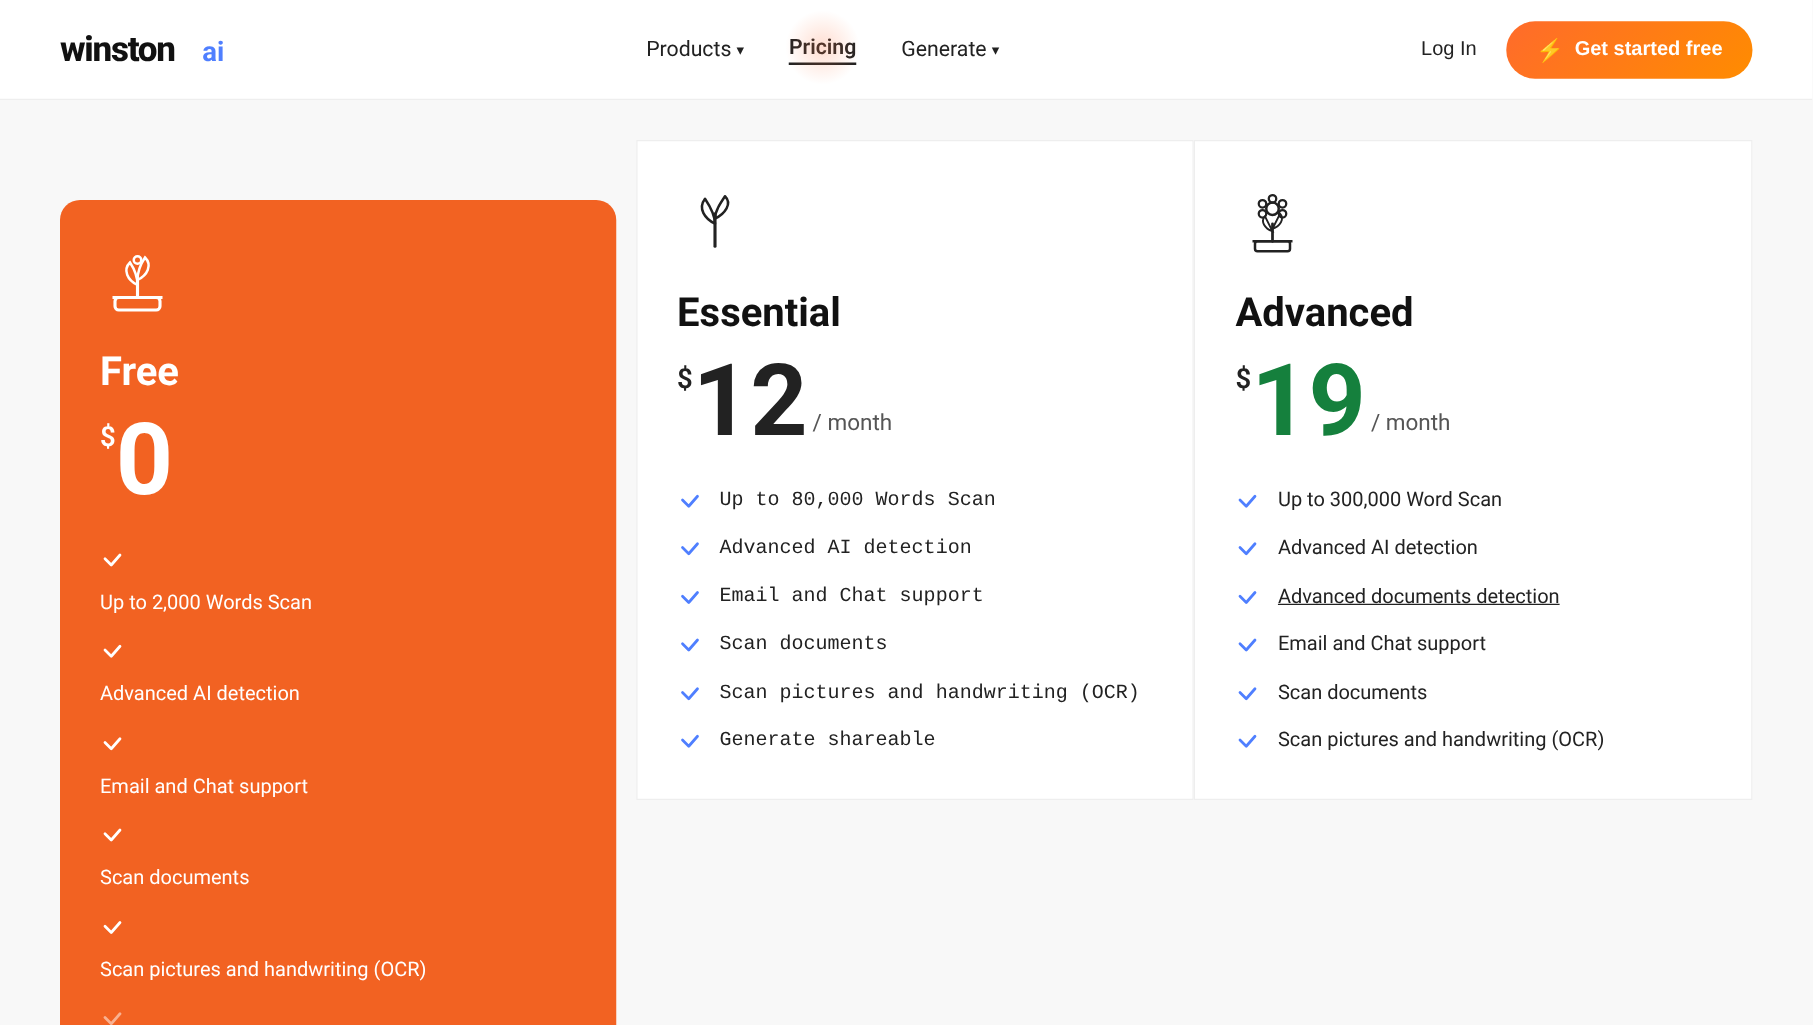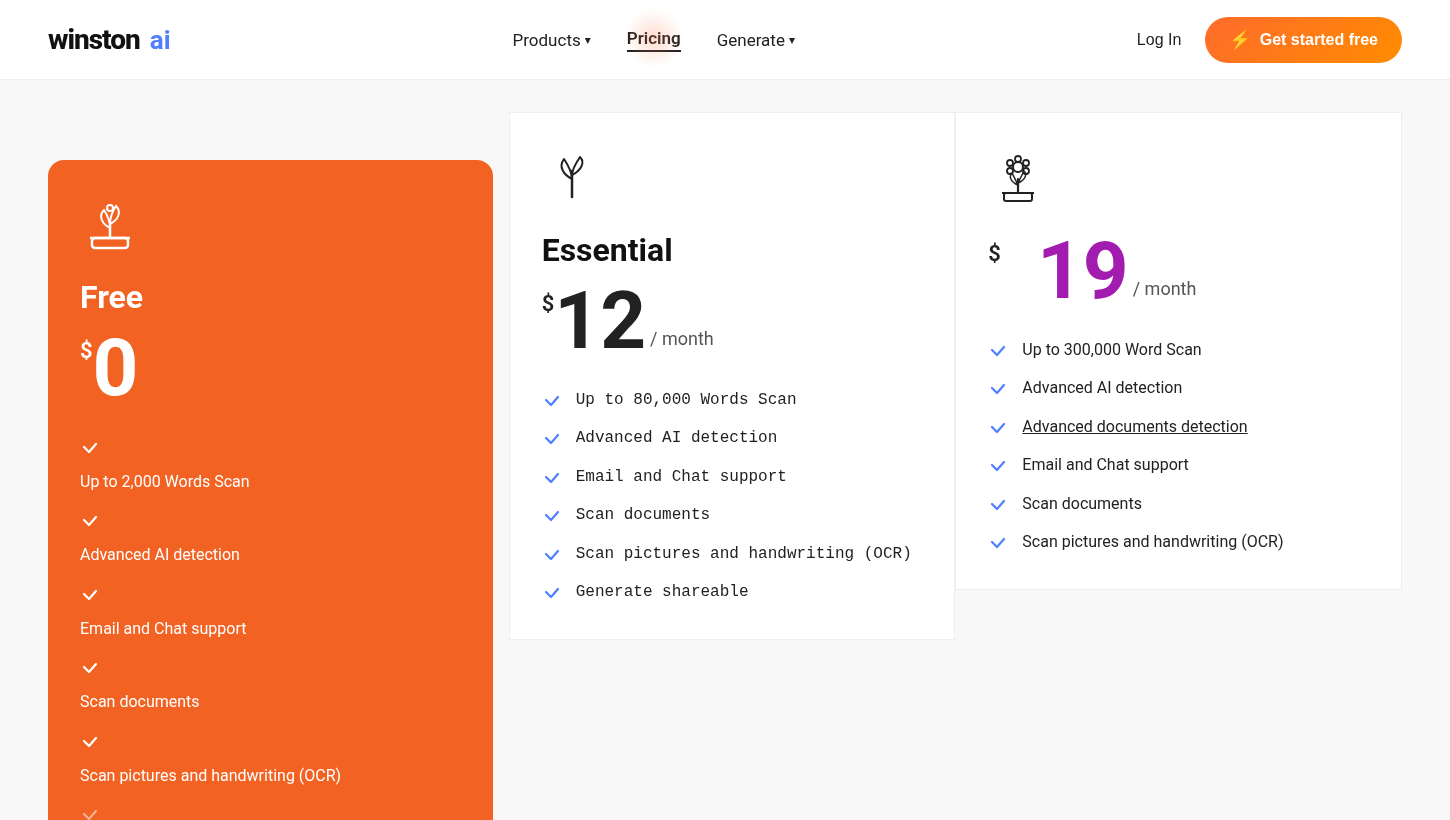--- a/index.html
+++ b/index.html
@@ -5,21 +5,21 @@
     * { box-sizing: border-box; margin: 0; padding: 0; }
     body { font-family: -apple-system, BlinkMacSystemFont, 'Segoe UI', Roboto, sans-serif; background: #f8f8f8; color: #222; }
 
     
     .navbar {
       display: flex; align-items: center; justify-content: space-between;
       padding: 0 48px; height: 80px; background: #fff; border-bottom: 1px solid #eee;
     }
     .logo { display: flex; align-items: baseline; gap: 2px; }
     .logo-winston { font-size: 28px; font-weight: 800; color: #111; letter-spacing: -1px; text-align: center; }
-    .logo-ai { font-size: 26px; font-weight: 700; color: #4F7FFF; margin-left: 8px; }
+    .logo-ai { font-size: 22px; font-weight: 700; color: #4F7FFF; margin-left: 20px; }
     .nav-center { display: flex; align-items: center; gap: 36px; }
     .nav-item { font-size: 17px; color: #222; cursor: pointer; display: flex; align-items: center; gap: 4px; text-decoration: none; }
     .nav-item.active { font-weight: 600; border-bottom: 2px solid #222; padding-bottom: 2px; position: relative; }
     .nav-item.active::after {
       content: ''; position: absolute; bottom: -18px; left: 50%; transform: translateX(-50%);
       width: 60px; height: 60px; background: radial-gradient(circle, rgba(255,120,70,0.25) 0%, transparent 70%);
       border-radius: 50%; pointer-events: none;
     }
     .nav-right { display: flex; align-items: center; gap: 24px; }
     .login-btn { font-size: 16px; color: #222; cursor: pointer; background: none; border: none; }
@@ -244,24 +244,25 @@
         <circle cx="38" cy="14" r="3" stroke="#222" stroke-width="1.8" fill="none"></circle>
         <circle cx="38" cy="22" r="3" stroke="#222" stroke-width="1.8" fill="none"></circle>
         <circle cx="22" cy="14" r="3" stroke="#222" stroke-width="1.8" fill="none"></circle>
         <circle cx="22" cy="22" r="3" stroke="#222" stroke-width="1.8" fill="none"></circle>
 
         <path d="M30 36 C24 34 20 28 24 24 C26 28 28 32 30 36Z" stroke="#222" stroke-width="1.5" fill="none"></path>
         <path d="M30 34 C36 32 40 26 36 22 C34 26 32 30 30 34Z" stroke="#222" stroke-width="1.5" fill="none"></path>
       </svg>
     </div>
 
+    <div class="plan-name">Advanced</div>
 
     <div class="plan-price">
       <span class="price-dollar" style="color:#222;">$</span>
-      <span class="price-number" style="color:#a21caf;margin-left:36px;">19</span>
+      <span class="price-number" style="color:#15803d;">19</span>
       <span class="price-period" style="color:#555;">/ month</span>
     </div>
 
     <ul class="features-list">
       <li class="feature-item">
         <svg class="check-icon" viewBox="0 0 20 20" fill="none">
             <path d="M4 10l5 5 7-8" stroke="#4F7FFF" stroke-width="2.2" stroke-linecap="round" stroke-linejoin="round"></path>
           </svg>
         <span>Up to 300,000 Word Scan</span>
       </li>

